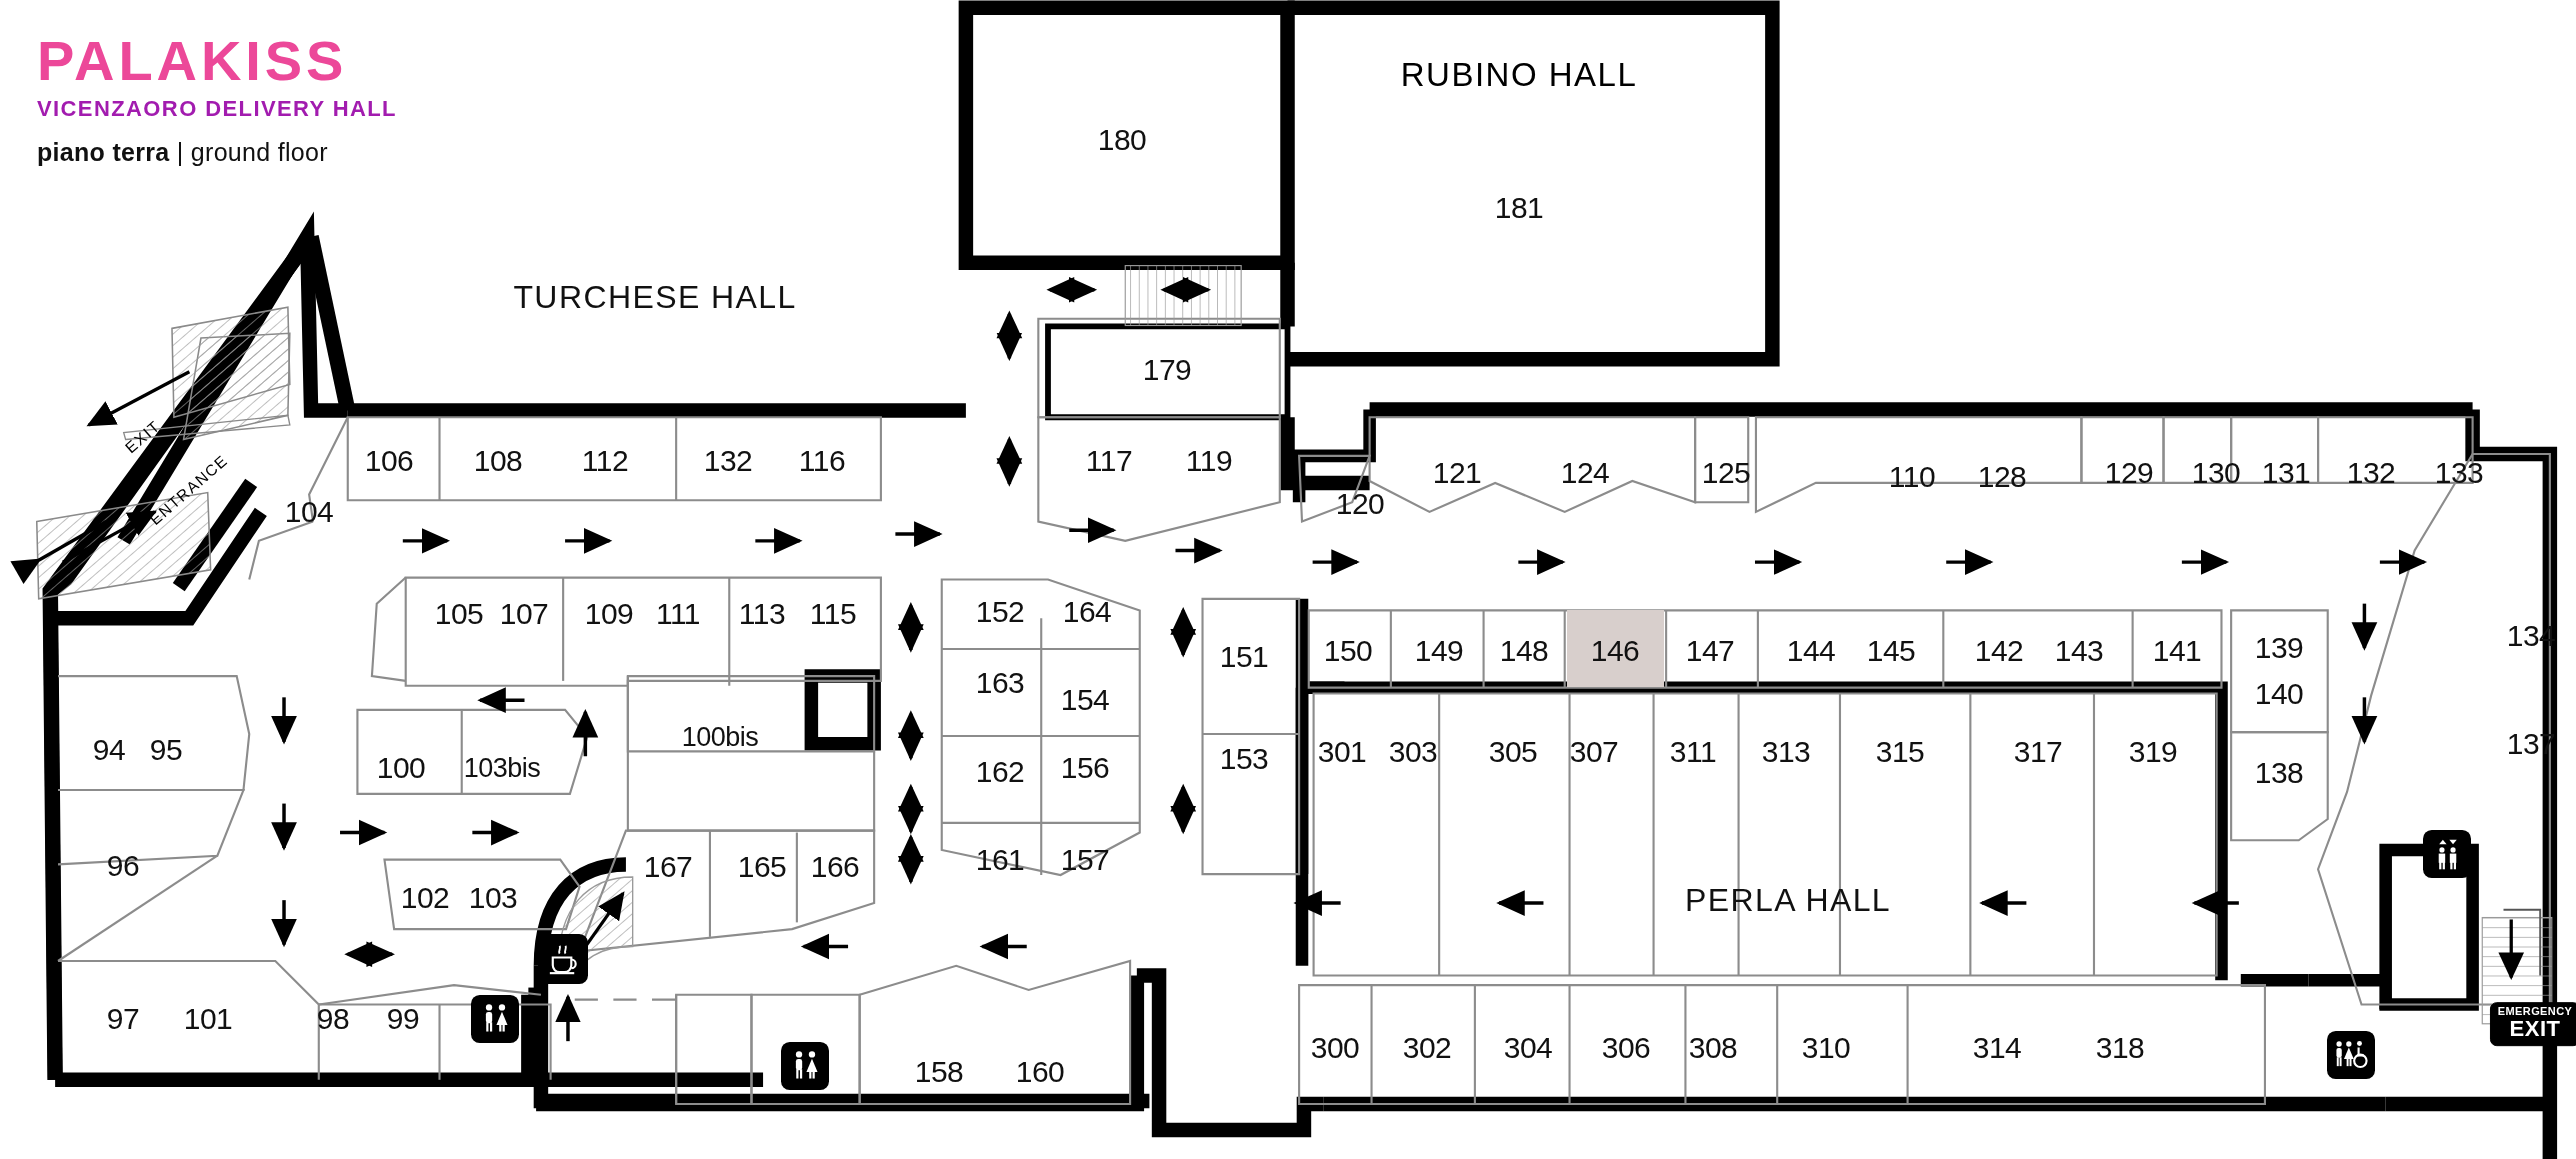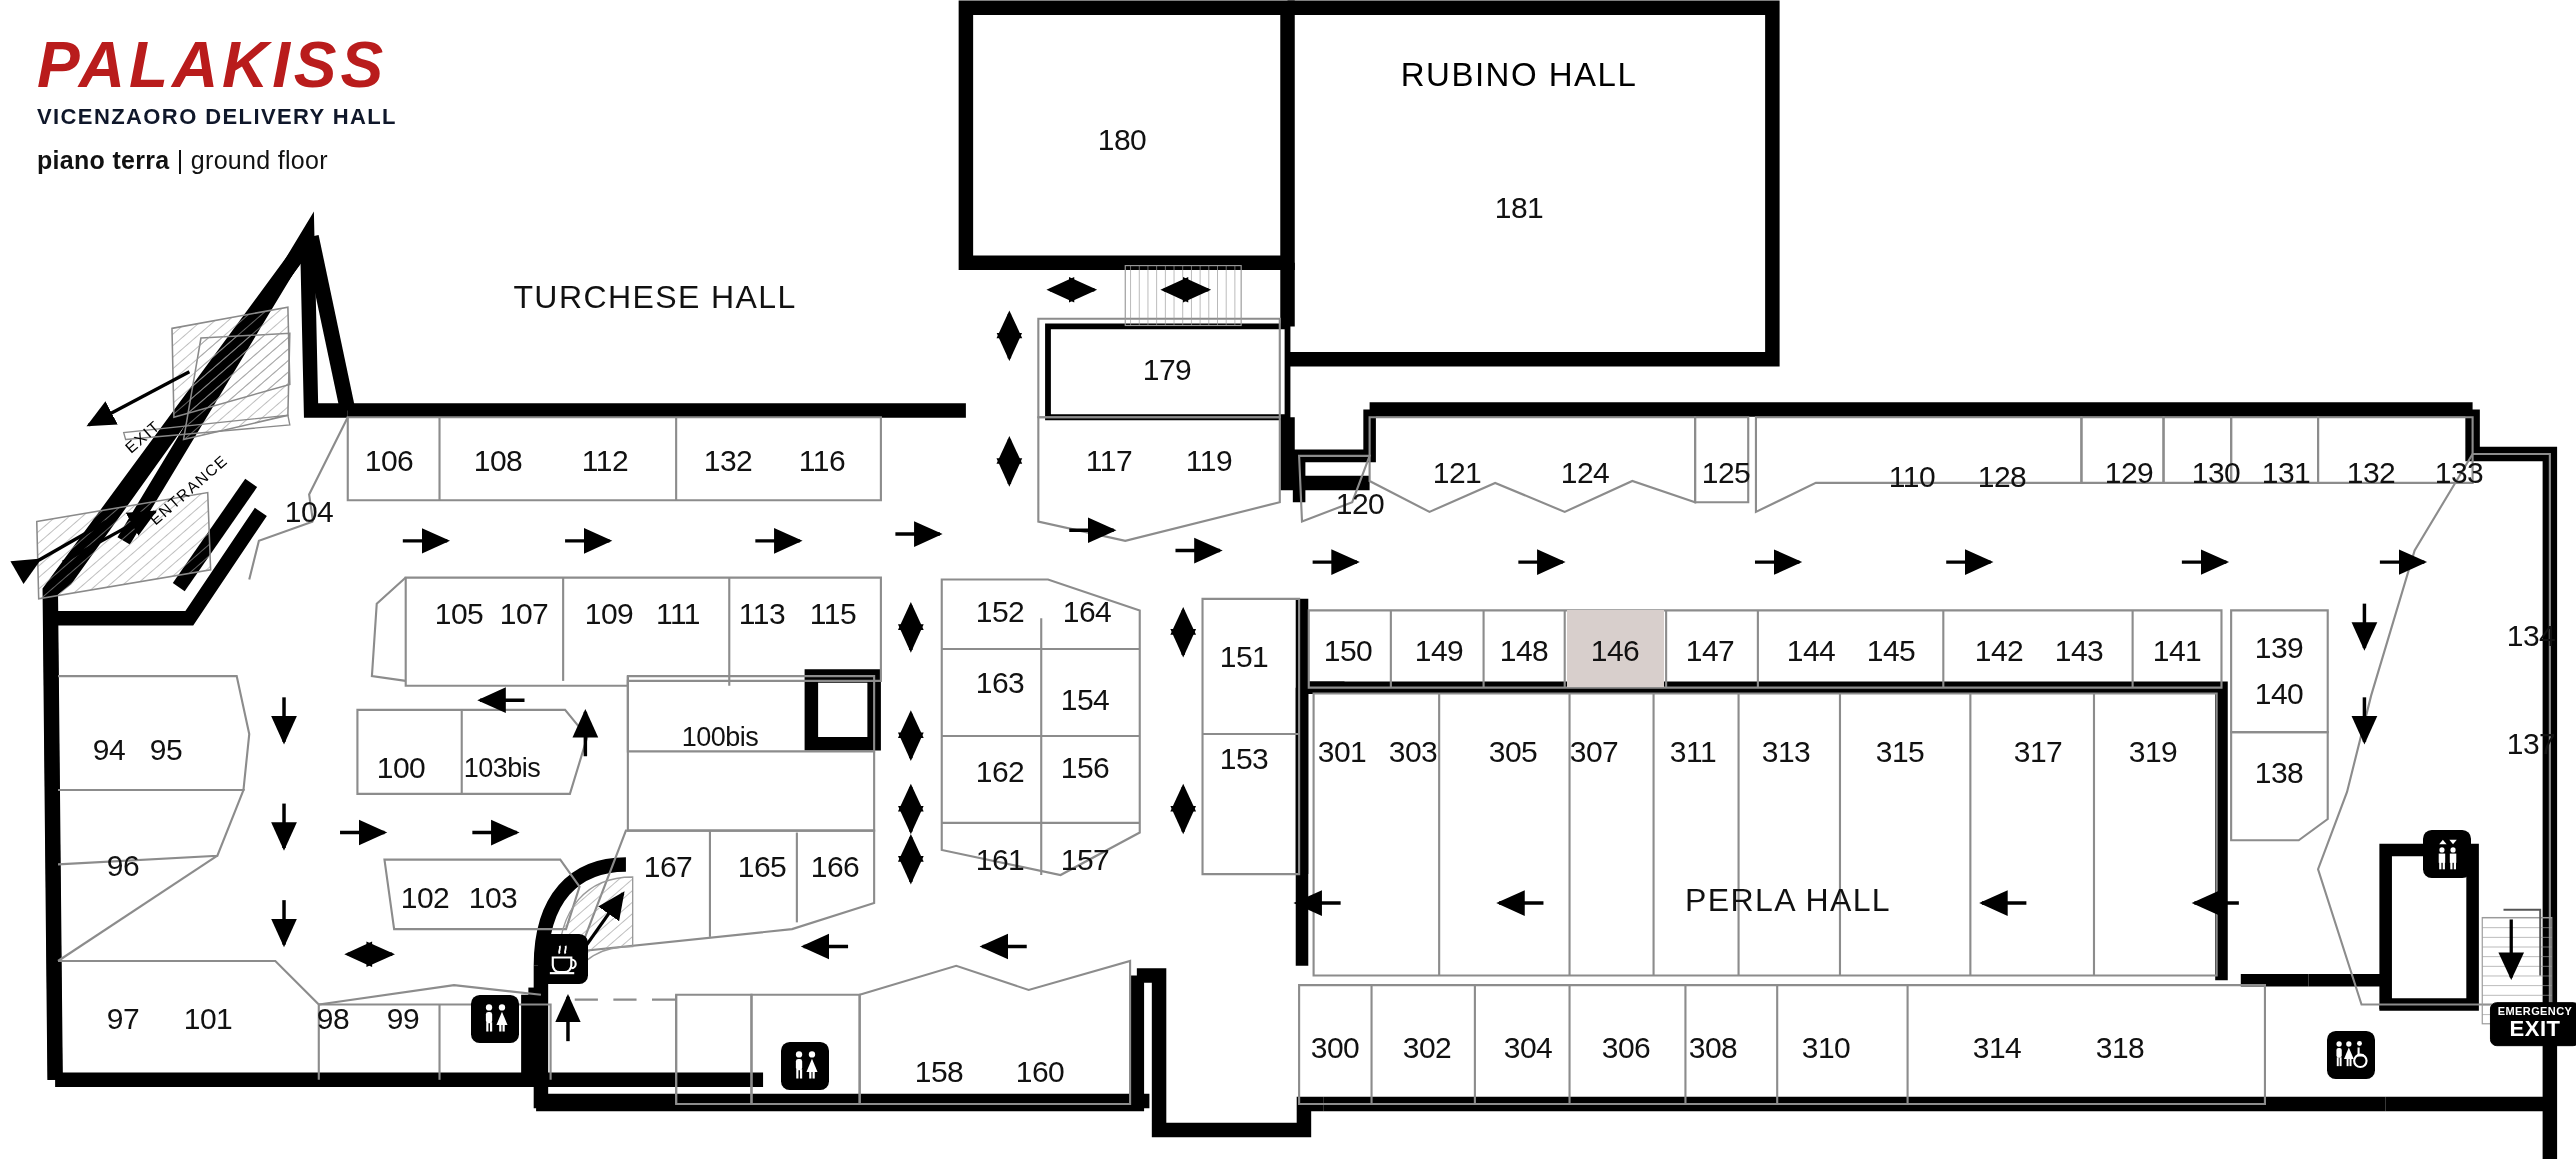--- a/index.html
+++ b/index.html
@@ -2,22 +2,22 @@
 <html><head>
 <meta charset="utf-8">
 <style>
   html,body{margin:0;padding:0;background:#fff;}
   body{width:2576px;height:1159px;position:relative;overflow:hidden;
        font-family:"Liberation Sans","DejaVu Sans",sans-serif;color:#000;}
   #stage{position:absolute;left:0;top:0;width:2576px;height:1159px;}
   svg.plan{position:absolute;left:0;top:0;width:2576px;height:1159px;}
 
   .logo-wrap{position:absolute;left:37px;top:33px;}
-  .logo-main{font-size:64px;font-weight:700;letter-spacing:3.9px;color:#b91c1c;line-height:1;font-style:italic;}
-  .logo-sub{font-size:22px;font-weight:600;letter-spacing:1.4px;color:#0f172a;margin-top:6.8px;}
+  .logo-main{font-size:56px;font-weight:700;letter-spacing:3.9px;color:#ec4899;line-height:1;}
+  .logo-sub{font-size:22px;font-weight:600;letter-spacing:1.4px;color:#a21caf;margin-top:6.8px;}
   .logo-floor{font-size:25px;color:#111;margin-top:16.4px;letter-spacing:0.3px;}
   .logo-floor .it{font-weight:700;}
   .logo-floor .sep{font-weight:400;color:#111;}
   .logo-floor .en{font-weight:400;}
 
   
   .lbl{position:absolute;transform:translate(-50%,-50%);white-space:nowrap;
        font-family:"Liberation Sans","DejaVu Sans",sans-serif;}
   .booth{font-size:30px;color:#111;letter-spacing:-0.5px;}
   .booth-sm{font-size:27px;}

